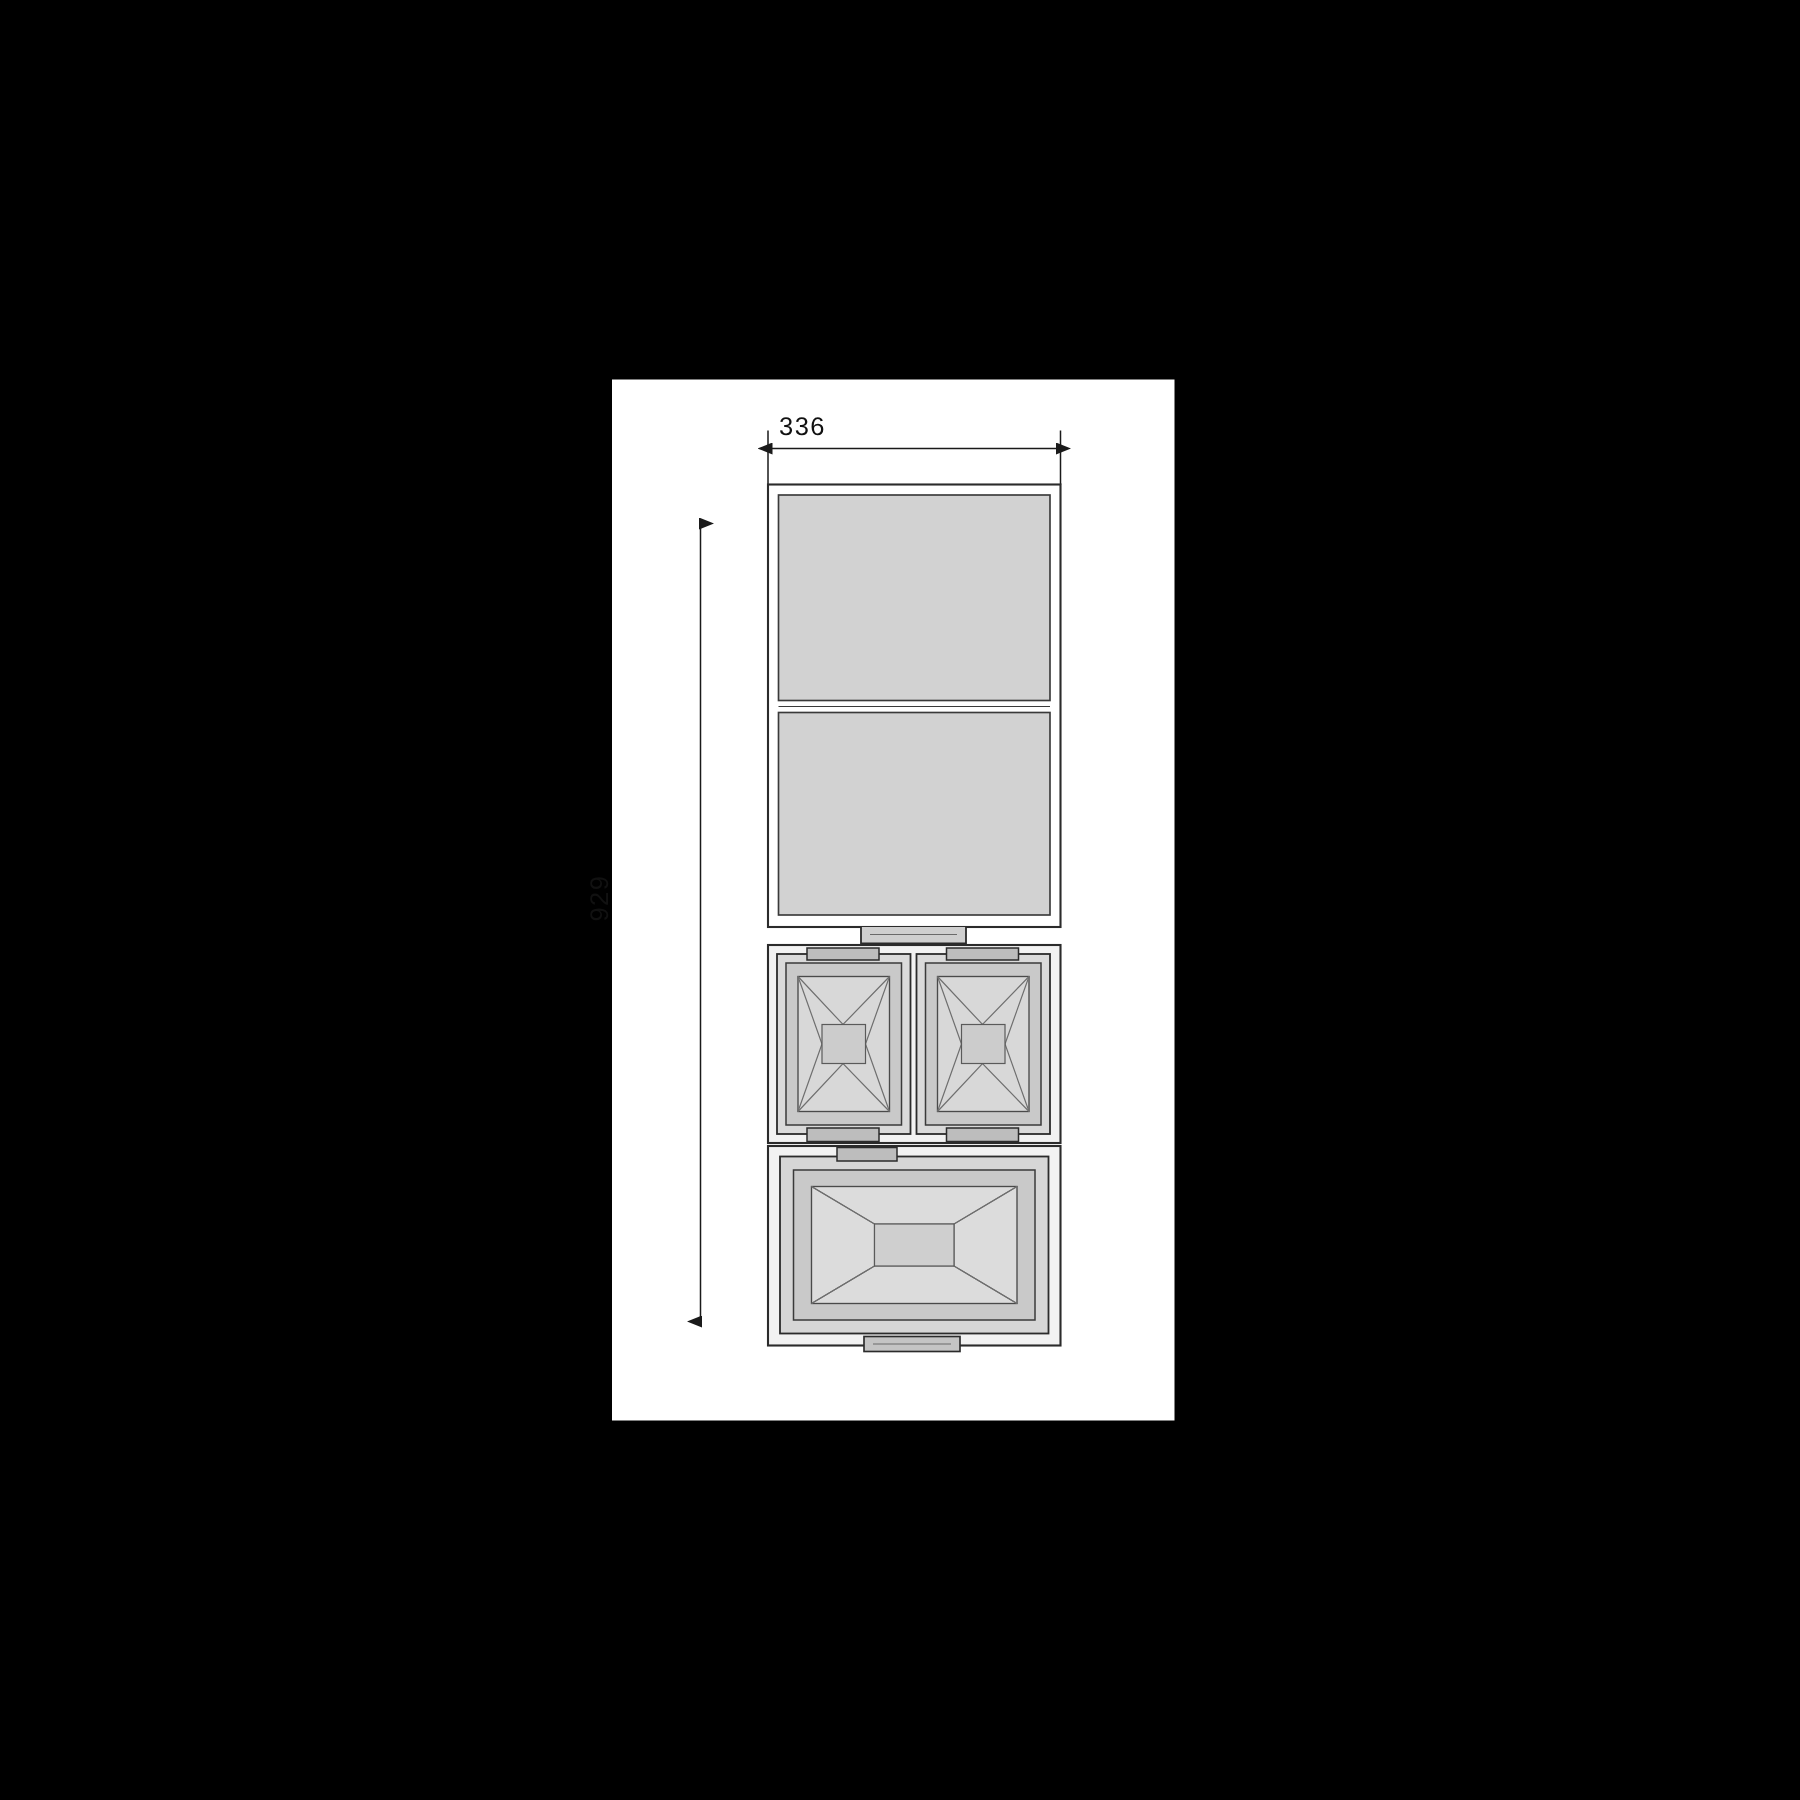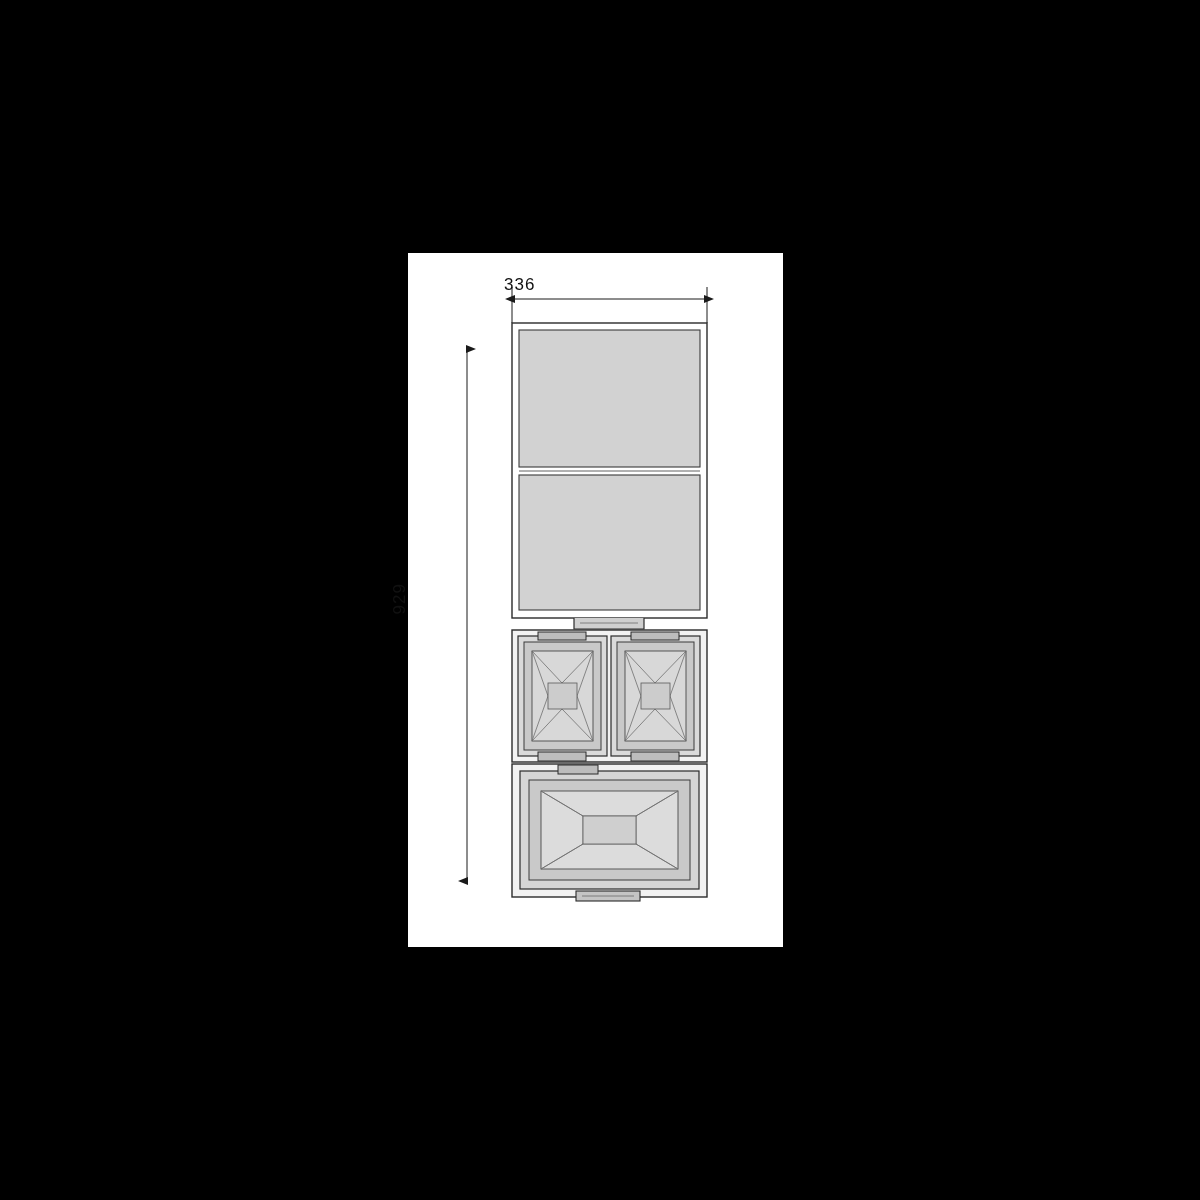--- a/index.html
+++ b/index.html
@@ -28,23 +28,24 @@
   }
   .dim-label {
     position: absolute;
     color: #111111;
     font-size: 17px;
     letter-spacing: 1px;
     font-family: "Liberation Sans", sans-serif;
     white-space: nowrap;
   }
   #width-label {
-    left: 96px;
+    left: 72px;
     top: 22px;
     width: 110px;
+    text-align: center;
   }
   #height-label {
     left: -18px;
     top: 330px;
     width: 110px;
     text-align: center;
     transform: rotate(180deg);
     writing-mode: vertical-rl;
   }
   svg.draw {

